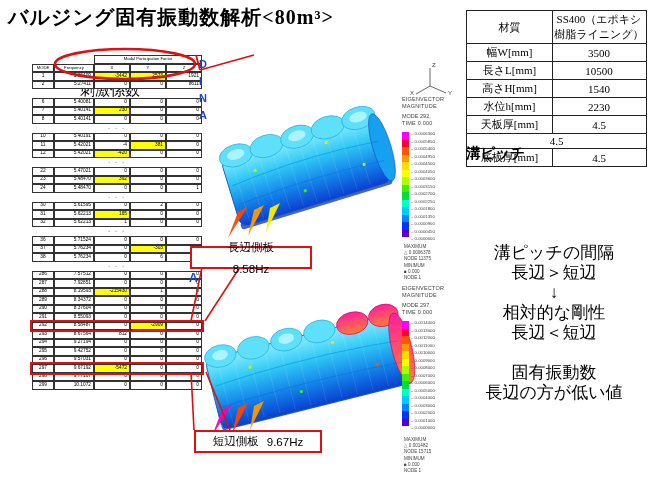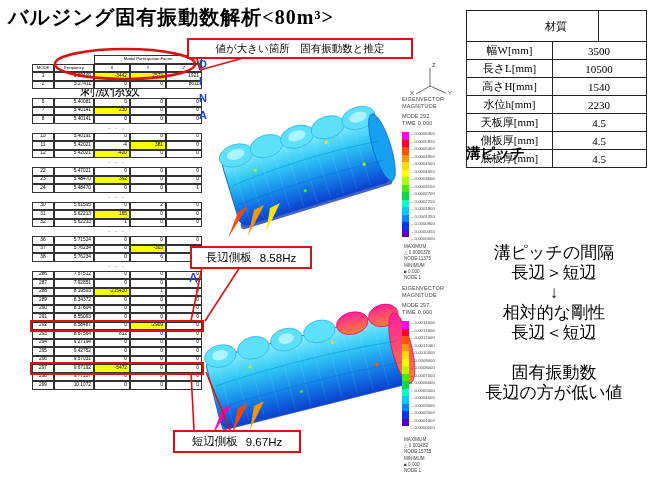--- a/index.html
+++ b/index.html
@@ -25,22 +25,22 @@
   .redrow{position:relative;box-shadow:0 0 0 2px #dd1111;z-index:3;}
   
   .dina{position:absolute;left:199px;top:57px;display:flex;flex-direction:column;gap:3px;
         color:#2244cc;font-weight:700;font-size:11px;line-height:14px;z-index:4;}
   .markerA{position:absolute;left:189px;top:271px;color:#2244cc;font-weight:700;font-size:12px;z-index:4;}
   
   .topnote{position:absolute;left:187px;top:38px;width:222px;height:17px;border:2px solid #dd1111;
            background:#fff;font-size:10.5px;display:flex;align-items:center;justify-content:center;z-index:7;}
   .lbox{position:absolute;border:2px solid #dd1111;background:#fff;height:19px;
         display:flex;align-items:center;justify-content:center;gap:8px;font-size:11.5px;z-index:7;}
-  .lbox1{left:190px;top:246px;width:118px;}
-  .lbox2{left:173px;top:430px;width:124px;}
+  .lbox1{left:190px;top:246px;width:118px;flex-direction:column;}
+  .lbox2{left:194px;top:430px;width:124px;}
   
   .overlay{position:absolute;left:0;top:0;z-index:6;pointer-events:none;}
   
   .fea1{position:absolute;left:212px;top:86px;z-index:1;}
   .fea2{position:absolute;left:198px;top:286px;z-index:1;}
   
   .leg{position:absolute;left:402px;width:64px;color:#444;z-index:2;}
   .leg1{top:60px;} .leg2{top:285px;}
   .triad{display:block;margin-left:6px;}
   .legt{font-size:5.5px;line-height:6.5px;letter-spacing:.2px;}
@@ -317,21 +317,20 @@
   </div>
 
   <div class="dina">
       <div class="vlet">D</div>
       <div class="vlet">I</div>
       <div class="vlet">N</div>
       <div class="vlet">A</div>
     </div>
   <div class="markerA">A</div>
 
-  <div class="topnote">値が大きい箇所　固有振動数と推定</div>
   <div class="lbox lbox1">
     <span>長辺側板</span>
     <span>8.58Hz</span>
   </div>
   <div class="lbox lbox2">
     <span>短辺側板</span>
     <span>9.67Hz</span>
   </div>
 
   <svg class="fea1" width="185" height="160" viewBox="0 0 185 160">
@@ -544,20 +543,21 @@
     <div>NODE 15715</div>
     <div>MINIMUM</div>
     <div><span>■</span> <span>0.000</span></div>
     <div>NODE 1</div>
   </div>
 
   <div class="stable">
     <div>
         <div class="srow">
           <div class="sl">材質</div>
+          <div class="sv">SS400（エポキシ樹脂ライニング）</div>
         </div>
         <div class="srow">
           <div class="sl">幅W[mm]</div>
           <div class="sv">3500</div>
         </div>
         <div class="srow">
           <div class="sl">長さL[mm]</div>
           <div class="sv">10500</div>
         </div>
         <div class="srow">
@@ -566,21 +566,20 @@
         </div>
         <div class="srow">
           <div class="sl">水位h[mm]</div>
           <div class="sv">2230</div>
         </div>
         <div class="srow">
           <div class="sl">天板厚[mm]</div>
           <div class="sv">4.5</div>
         </div>
         <div class="srow">
-          <div class="sl">側板厚[mm]</div>
           <div class="sv">4.5</div>
         </div>
         <div class="srow">
           <div class="sl">底板厚[mm]</div>
           <div class="sv">4.5</div>
         </div>
       </div>
   </div>
 
   <div class="groove">

